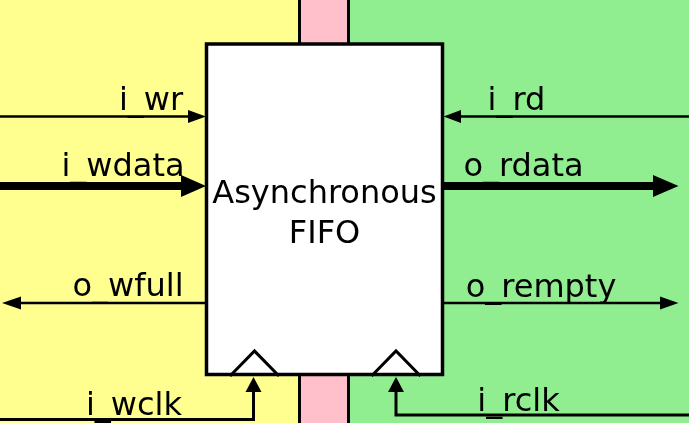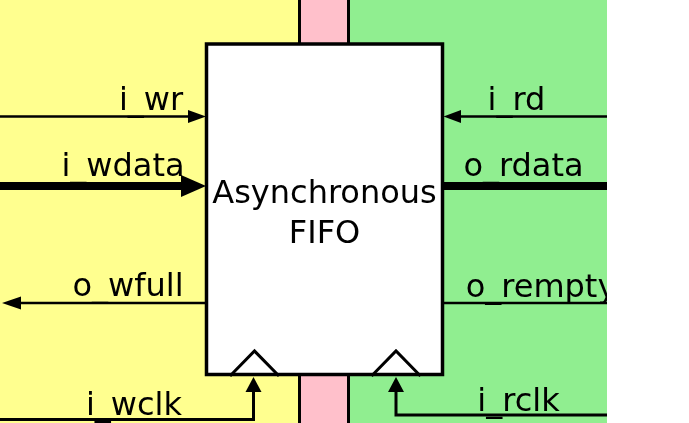--- a/index.html
+++ b/index.html
@@ -1,16 +1,16 @@
 <!DOCTYPE html>
 <html><head>
 <meta charset="utf-8">
 <style>
   html, body { margin: 0; padding: 0; background: #ffffff; }
-  .diagram-wrap { width: 607px; height: 423px; overflow: hidden; }
+  .diagram-wrap { width: 689px; height: 423px; overflow: hidden; }
   svg { display: block; }
   text {
     font-family: "DejaVu Sans", "Liberation Sans", sans-serif;
     font-size: 32px;
     fill: #000000;
   }
   .block-title { font-size: 32px; }
 </style>
 </head>
 <body>

